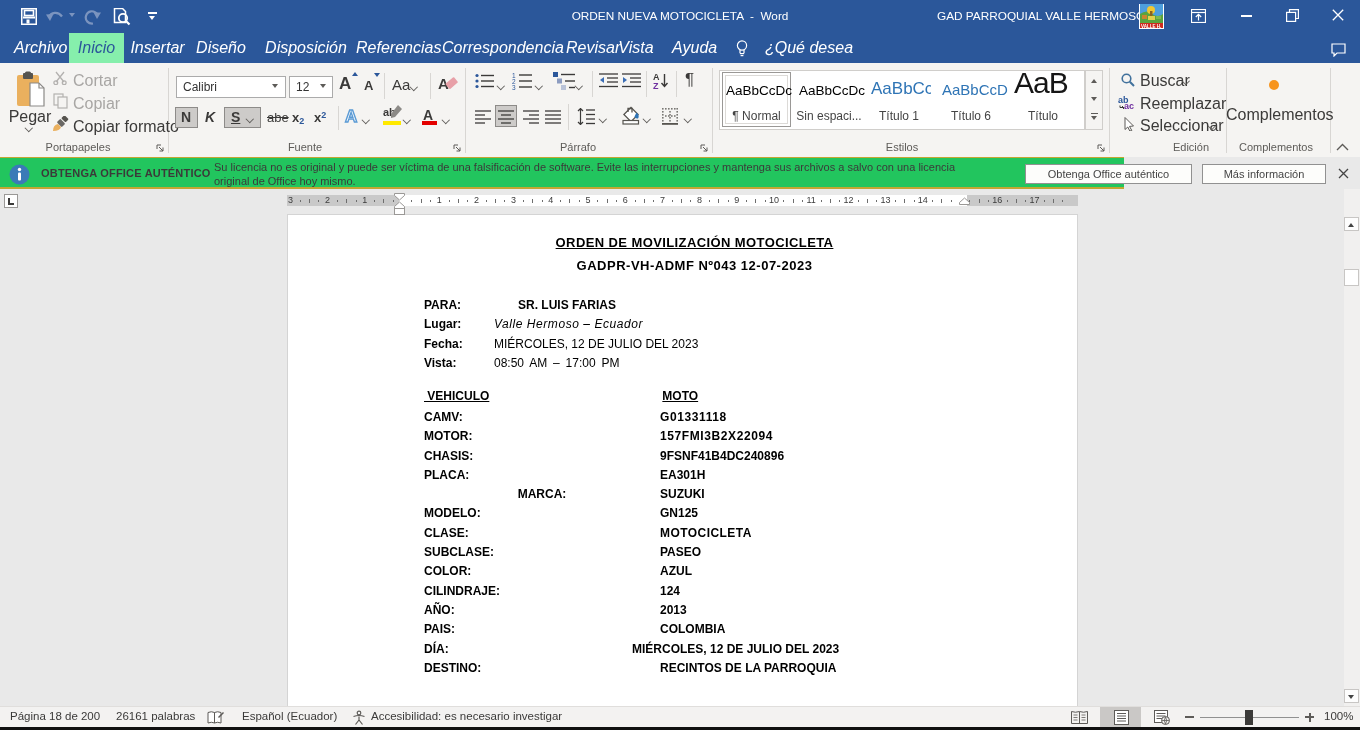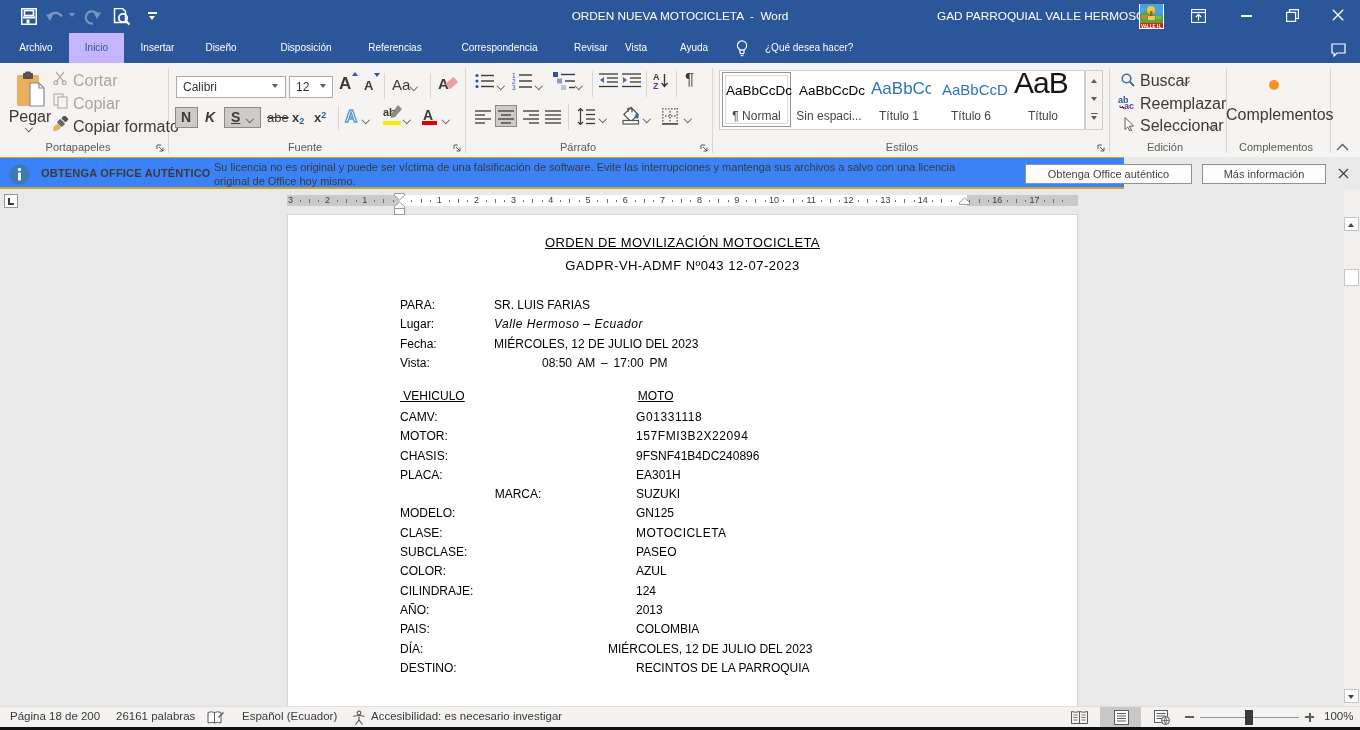--- a/index.html
+++ b/index.html
@@ -2,49 +2,49 @@
 <html><head>
 <meta charset="utf-8">
 <style>
 * { margin:0; padding:0; box-sizing:border-box; }
 html,body { width:1360px; height:730px; overflow:hidden; }
 body { font-family:"Liberation Sans", sans-serif; position:relative; background:#e9e9e9; }
 .abs { position:absolute; }
 
 #titlebar { position:absolute; left:0; top:0; width:1360px; height:33px; background:#2b579a; }
 #tabrow { position:absolute; left:0; top:33px; width:1360px; height:30px; background:#2b579a; }
-.tab { position:absolute; top:0; height:30px; line-height:30px; color:#fff; font-size:10px; text-align:center; }
-#tab-inicio { background:#c4b5fd; color:#2b579a; }
+.tab { position:absolute; top:0; height:30px; line-height:30px; color:#fff; font-size:16px; text-align:center;font-style:italic; }
+#tab-inicio { background:#86efac; color:#2b579a; }
 
 #ribbon { position:absolute; left:0; top:63px; width:1360px; height:94px; background:#f5f4f2; }
 .gsep { position:absolute; top:5px; width:1px; height:85px; background:#d8d6d3; }
 .glabel { position:absolute; top:78px; font-size:11px; color:#5d5b58; width:120px; text-align:center; }
 .btxt { font-size:16px; color:#3b3a39; }
 .dis { color:#a8a6a4; }
 .combo { position:absolute; background:#fff; border:1px solid #ababab; font-size:12px; color:#333; }
 .tgl { position:absolute; background:#cdcbc9; border:1px solid #8d8b89; }
 .arr { display:inline-block; width:5.5px; height:5.5px; border-right:1.4px solid #5d5b58; border-bottom:1.4px solid #5d5b58; transform:rotate(45deg); }
 
-#msgbar { position:absolute; left:0; top:157px; width:1124px; height:32px; background:#3b82f6; border-top:1px solid #c3a633; border-bottom:2px solid #c3a633; }
+#msgbar { position:absolute; left:0; top:157px; width:1124px; height:32px; background:#22c55e; border-top:1px solid #c3a633; border-bottom:2px solid #c3a633; }
 .mbtn { position:absolute; top:6px; height:20px; background:#fdfdfb; border:1px solid #919191; font-size:11px; color:#444; text-align:center; line-height:18px; }
 
 #docarea { position:absolute; left:0; top:189px; width:1360px; height:517px; background:#e9e9e9; overflow:hidden; }
 #page { position:absolute; left:287px; top:25px; width:791px; height:600px; background:#fff; border:1px solid #d4d4d4; }
 #ruler { position:absolute; left:287px; top:6px; width:791px; height:11px; background:#c9c9c9; }
 #ruleract { position:absolute; left:112px; top:0; width:568px; height:11px; background:#fff; }
 .rnum { position:absolute; top:0; font-size:9px; color:#3c3c3c; line-height:11px; width:16px; text-align:center; font-family:"Liberation Sans",sans-serif; }
 .rtick { position:absolute; top:4px; width:1px; height:4px; background:#6e6e6e; }
 .rdot { position:absolute; top:5px; width:1px; height:2px; background:#6e6e6e; }
 
 #statusbar { position:absolute; left:0; top:706px; width:1360px; height:21px; background:#f3f2f1; border-top:1px solid #e0dedc; font-size:11.5px; color:#3b3a39; }
 #bottomstrip { position:absolute; left:0; top:727px; width:1360px; height:3px; background:#101010; }
 .st { position:absolute; top:3px; }
 
 .doc { font-family:"Liberation Sans",sans-serif; color:#000; }
-.b { font-weight:normal; }
+.b { font-weight:bold;padding-left:24px; }
 </style>
 </head>
 <body>
 <div id="titlebar">
 
   <svg class="abs" style="left:21px;top:8px" width="16" height="17" viewBox="0 0 16 17">
     <rect x="0.5" y="0.5" width="15" height="16" fill="none" stroke="#fff" stroke-width="2"></rect>
     <rect x="3.5" y="2.5" width="9" height="5" fill="none" stroke="#fff" stroke-width="1.6"></rect>
     <rect x="2" y="8.5" width="12" height="2" fill="#fff"></rect>
     <rect x="5.5" y="11.5" width="3" height="4" fill="#fff"></rect>
@@ -396,21 +396,21 @@
     <text x="0" y="8" font-size="9" font-weight="bold" fill="#2b579a" font-family="Liberation Sans">ab</text>
     <text x="6" y="14" font-size="9" font-weight="bold" fill="#7030a0" font-family="Liberation Sans">ac</text>
     <path d="M2 10.5 L2 12.5 L5 12.5 M4 11 L6 13 L4 15" fill="none" stroke="#3b3a39" stroke-width="1"></path>
   </svg>
   <div class="abs btxt" style="left:1140px;top:32px;">Reemplazar</div>
   <svg class="abs" style="left:1124px;top:54px" width="11" height="14" viewBox="0 0 11 14">
     <path d="M1 0.5 L9.5 9 L5.5 9.4 L7.8 13.5 L5.8 14 L3.8 10 L1 12.5 z" fill="#fff" stroke="#5d5b58" stroke-width="1"></path>
   </svg>
   <div class="abs btxt" style="left:1140px;top:54px;">Seleccionar</div>
   <div class="abs arr" style="left:1209px;top:60px;"></div>
-  <div class="glabel" style="left:1105px;">Edición</div>
+  <div class="glabel" style="left:1131px;">Edición</div>
 
   <div class="abs" style="left:1269px;top:17px;width:10px;height:10px;border-radius:50%;background:#f7941d;"></div>
   <div class="abs btxt" style="left:1226px;top:43px;width:104px;text-align:center;">Complementos</div>
   <div class="glabel" style="left:1216px;">Complementos</div>
   <svg class="abs" style="left:1336px;top:80px" width="13" height="8" viewBox="0 0 13 8">
     <path d="M1 7 L6.5 1.5 L12 7" fill="none" stroke="#5d5b58" stroke-width="1.4"></path>
   </svg>
 </div>
 <div id="msgbar">
   <svg class="abs" style="left:9px;top:6px" width="21" height="21" viewBox="0 0 21 21">
@@ -527,21 +527,21 @@
   <svg class="abs" style="left:959px;top:8px" width="11" height="8" viewBox="0 0 11 8">
     <path d="M0.5 7.5 v-2 l5 -4.5 l5 4.5 v2 z" fill="#fff" stroke="#9a9896"></path>
   </svg>
 
   <div class="doc b abs" style="left:287px;top:46px;width:791px;text-align:center;font-size:13px;letter-spacing:0.4px;"><span style="text-decoration:underline;">ORDEN DE MOVILIZACIÓN MOTOCICLETA</span></div>
   <div class="doc b abs" style="left:287px;top:69px;width:791px;text-align:center;font-size:13px;letter-spacing:0.5px;">GADPR-VH-ADMF Nº043 12-07-2023</div>
   <div class="doc abs" style="left:400px;top:107px;font-size:12px;line-height:19.3px;">
     <div><span class="b" style="display:inline-block;width:94px;">PARA:</span><span class="b">SR. LUIS FARIAS</span></div>
     <div><span class="b" style="display:inline-block;width:94px;">Lugar:</span><span style="letter-spacing:0.55px;font-style:italic;">Valle Hermoso – Ecuador</span></div>
     <div><span class="b" style="display:inline-block;width:94px;">Fecha:</span><span>MIÉRCOLES, 12 DE JULIO DEL 2023</span></div>
-    <div><span class="b" style="display:inline-block;width:94px;">Vista:</span><span style="word-spacing:2.5px;margin-left:48px;">08:50 AM – 17:00 PM</span></div>
+    <div><span class="b" style="display:inline-block;width:94px;">Vista:</span><span style="word-spacing:2.5px;">08:50 AM – 17:00 PM</span></div>
   </div>
   <div class="doc b abs" style="left:400px;top:200px;font-size:12px;"><span style="text-decoration:underline;">&nbsp;VEHICULO<span style="display:inline-block;width:173px;"></span>MOTO</span></div>
   <div class="doc b abs" style="left:400px;top:219px;font-size:12px;line-height:19.3px;">
     <div><span style="display:inline-block;width:236px;">CAMV:</span><span style="letter-spacing:0.6px;">G01331118</span></div>
     <div><span style="display:inline-block;width:236px;">MOTOR:</span><span style="letter-spacing:0.6px;">157FMI3B2X22094</span></div>
     <div><span style="display:inline-block;width:236px;">CHASIS:</span><span>9FSNF41B4DC240896</span></div>
     <div><span style="display:inline-block;width:236px;">PLACA:</span><span>EA301H</span></div>
     <div><span style="display:inline-block;width:236px;text-align:center;">MARCA:</span><span>SUZUKI</span></div>
     <div><span style="display:inline-block;width:236px;">MODELO:</span><span>GN125</span></div>
     <div><span style="display:inline-block;width:236px;">CLASE:</span><span style="letter-spacing:0.45px;">MOTOCICLETA</span></div>

